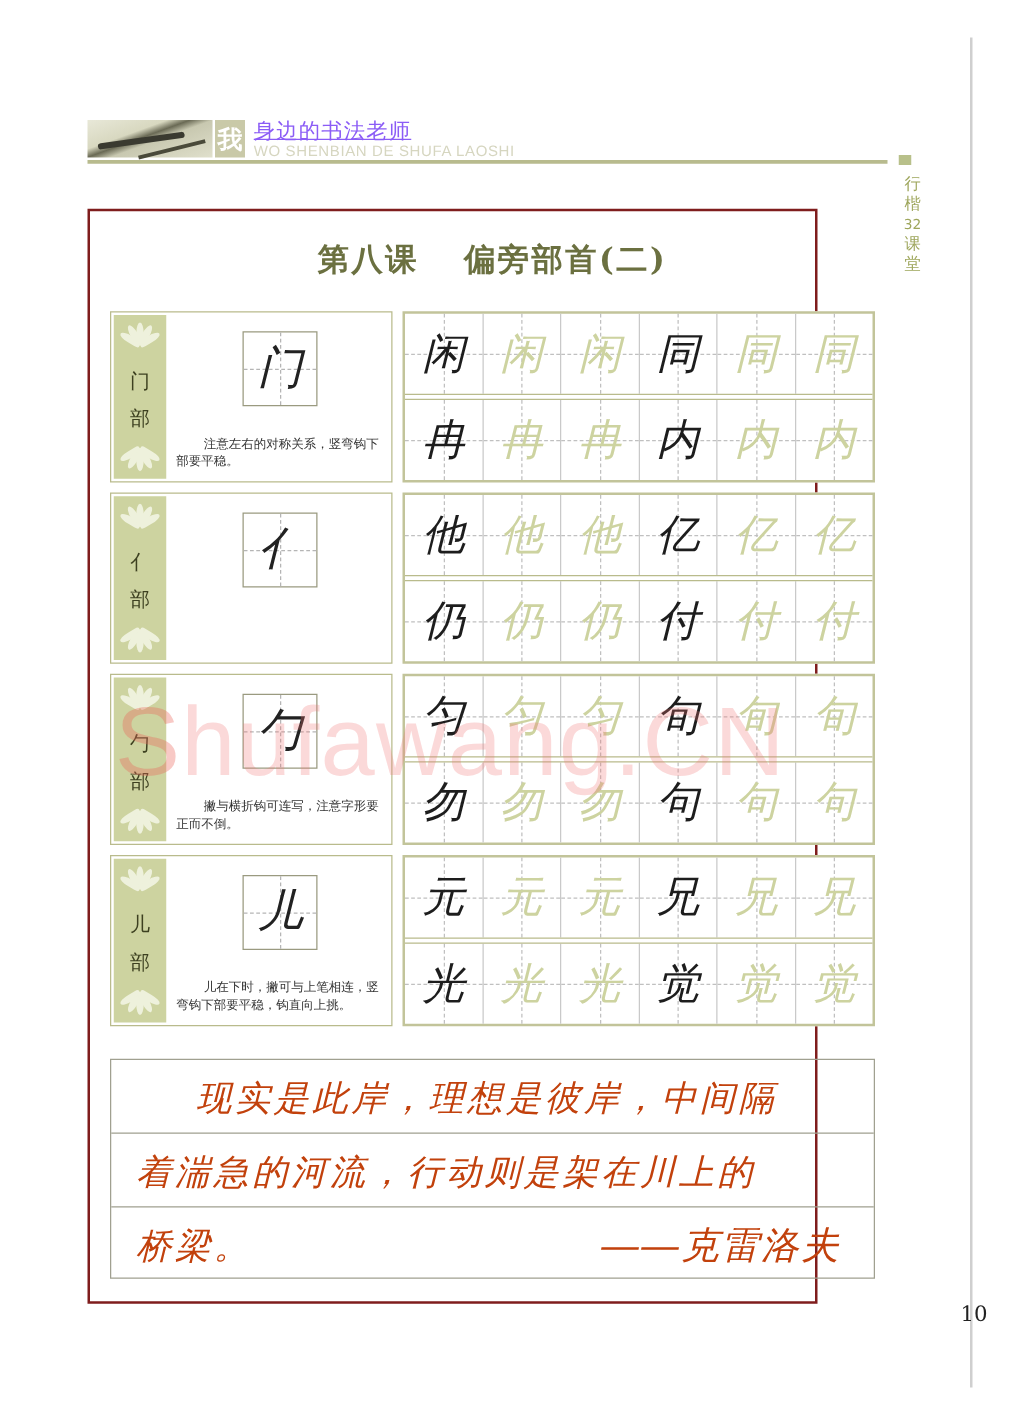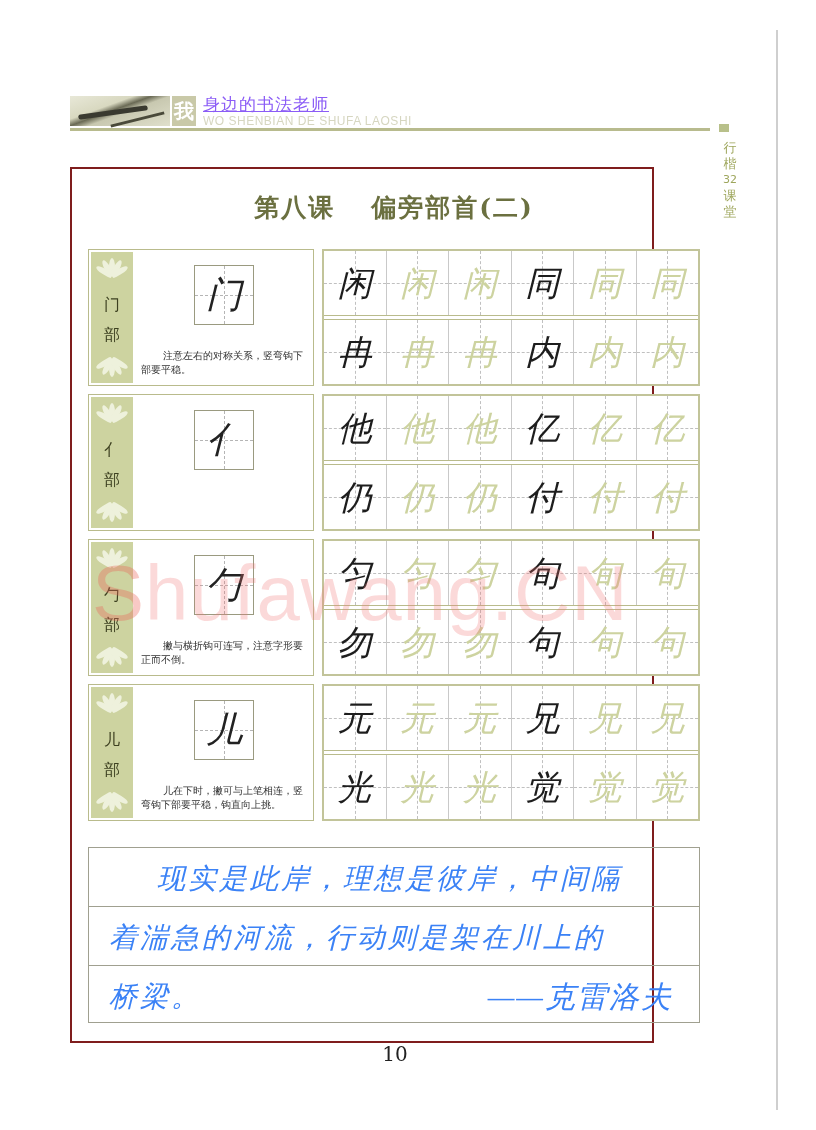--- a/index.html
+++ b/index.html
@@ -65,27 +65,27 @@
   .cell .gh { position: absolute; left: 0; top: 32px; width: 100%; border-top: 1px dashed #c0c0c0; }
   .cell .gv { position: absolute; left: 50%; top: 0; height: 100%; border-left: 1px dashed #c0c0c0; }
   .cell .ch { position: absolute; left: 0; top: 0; width: 100%; height: 64px; line-height: 64px; text-align: center;
     font-family: "DejaVu Serif", serif; font-size: 34px; font-style: italic; }
   .cell .ch.dark { color: #1d1d1d; }
   .cell .ch.trace { color: #cdd3a0; }
 
   
   .quote-box { position: absolute; left: 16px; top: 678px; width: 612px; height: 176px; border: 1px solid #a0a090; }
   .quote-line { position: absolute; left: 0; width: 610px; height: 59px; border-bottom: 1px solid #a0a090; padding-left: 20px;
-    font-family: Liberation Serif, serif; font-style: italic; font-size: 28px; line-height: 62px; color: #3b82f6; letter-spacing: 3px; white-space: nowrap; }
+    font-family: Liberation Sans, sans-serif; font-style: italic; font-size: 28px; line-height: 62px; color: #c2410c; letter-spacing: 3px; white-space: nowrap; }
   .quote-line.l0 { top: 0; padding-left: 68px; }
   .quote-line.l1 { top: 59px; }
   .quote-line.l2 { top: 118px; border-bottom: none; }
   .attrib { position: absolute; right: 26px; top: 0; font-size: 30px; letter-spacing: 2px; }
 
-  .page-number { position: absolute; left: 0; top: 1042px; width: 790px; text-align: center; font-family: "DejaVu Serif", serif; font-size: 20px; color: #222; }
+  .page-number { position: absolute; left: 0; top: 1042px; width: 790px; text-align: right; font-family: "DejaVu Serif", serif; font-size: 17px; color: #222; }
 
   .watermark { position: absolute; left: 92px; top: 548px; font-family: "Liberation Sans", sans-serif; font-size: 78px;
     color: rgba(240, 120, 120, 0.28); letter-spacing: 1px; pointer-events: none; white-space: nowrap; }
   .watermark .big-s { color: rgba(235, 100, 90, 0.35); }
 </style>
 </head>
 <body>
 
 <div class="page-edge"></div>
 

